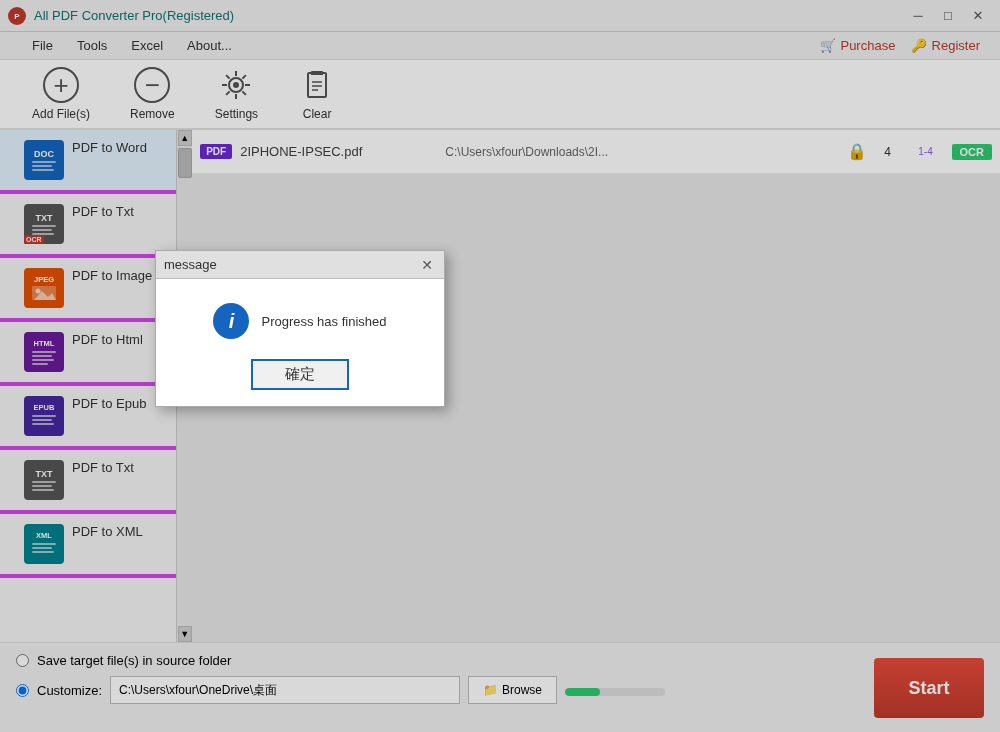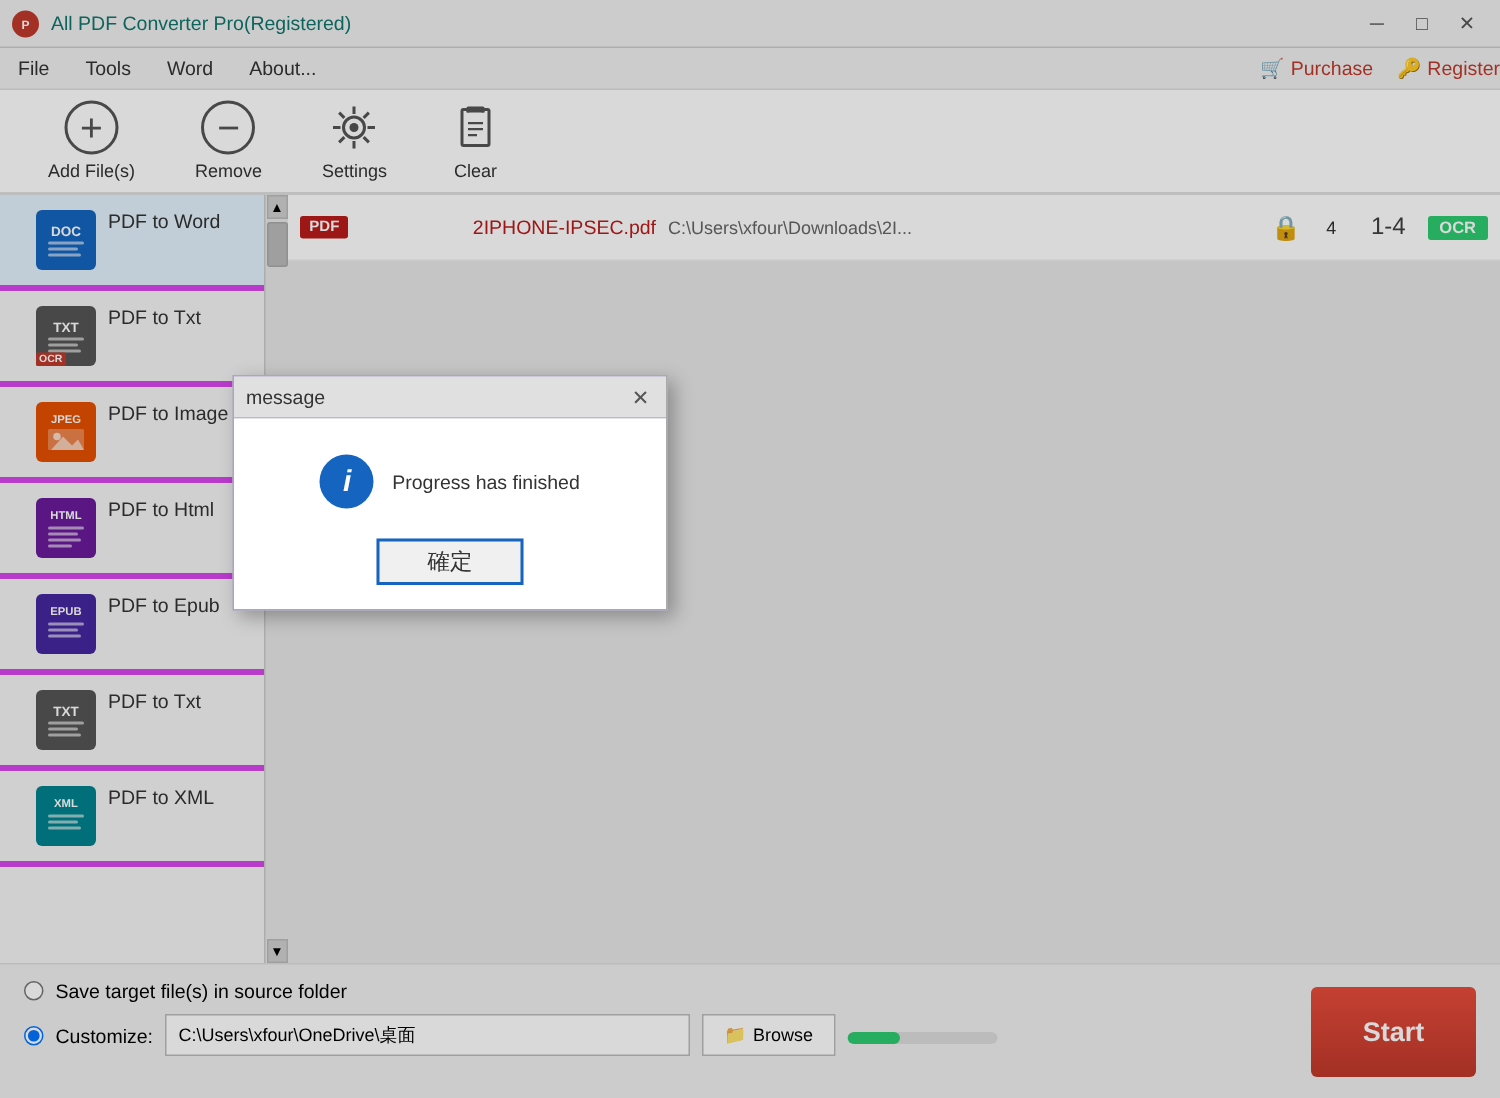--- a/index.html
+++ b/index.html
@@ -34,21 +34,21 @@
       display: flex; align-items: center; justify-content: center;
       color: #555;
     }
 
     
     .menu-bar {
       background: #f0f0f0;
       height: 28px;
       display: flex;
       align-items: center;
-      padding: 0 0;
+      padding: 0 20px;
       border-bottom: 1px solid #ddd;
     }
     .menu-item {
       padding: 2px 12px;
       cursor: pointer;
       font-size: 13px;
       color: #333;
       height: 24px;
       display: flex; align-items: center;
     }
@@ -160,32 +160,32 @@
     .file-row {
       display: flex;
       align-items: center;
       background: white;
       height: 44px;
       padding: 0 8px;
       gap: 8px;
       border-bottom: 1px solid #eee;
     }
     .pdf-badge {
-      background: #b91c1c;
+      background: #6d28d9;
       color: white;
       font-size: 10px;
       font-weight: bold;
       padding: 2px 6px;
       border-radius: 2px;
     }
-    .file-name { font-size: 13px; color: #b91c1c; flex: 1; min-width: 160px; text-align: right; }
+    .file-name { font-size: 13px; color: #404040; flex: 1; min-width: 160px; }
     .file-path { font-size: 12px; color: #666; flex: 2; }
     .lock-icon { color: #f0a500; font-size: 16px; }
     .page-count { font-size: 12px; color: #333; width: 24px; text-align: center; }
-    .page-range { font-size: 16px; color: #404040; width: 36px; text-align: center; }
+    .page-range { font-size: 10px; color: #8b5cf6; width: 36px; text-align: center; }
     .ocr-badge {
       background: #2ecc71;
       color: white;
       font-size: 11px;
       font-weight: bold;
       padding: 2px 8px;
       border-radius: 2px;
     }
 
     
@@ -370,21 +370,21 @@
     <div class="title-bar-controls">
       <button class="title-btn">─</button>
       <button class="title-btn">□</button>
       <button class="title-btn close">✕</button>
     </div>
   </div>
 
   <div class="menu-bar">
     <div class="menu-item">File</div>
     <div class="menu-item">Tools</div>
-    <div class="menu-item">Word</div>
+    <div class="menu-item">Excel</div>
     <div class="menu-item">About...</div>
     <div class="menu-right">
       <div class="menu-right-item">
         <span>🛒</span>
         <span>Purchase</span>
       </div>
       <div class="menu-right-item">
         <span>🔑</span>
         <span>Register</span>
       </div>

